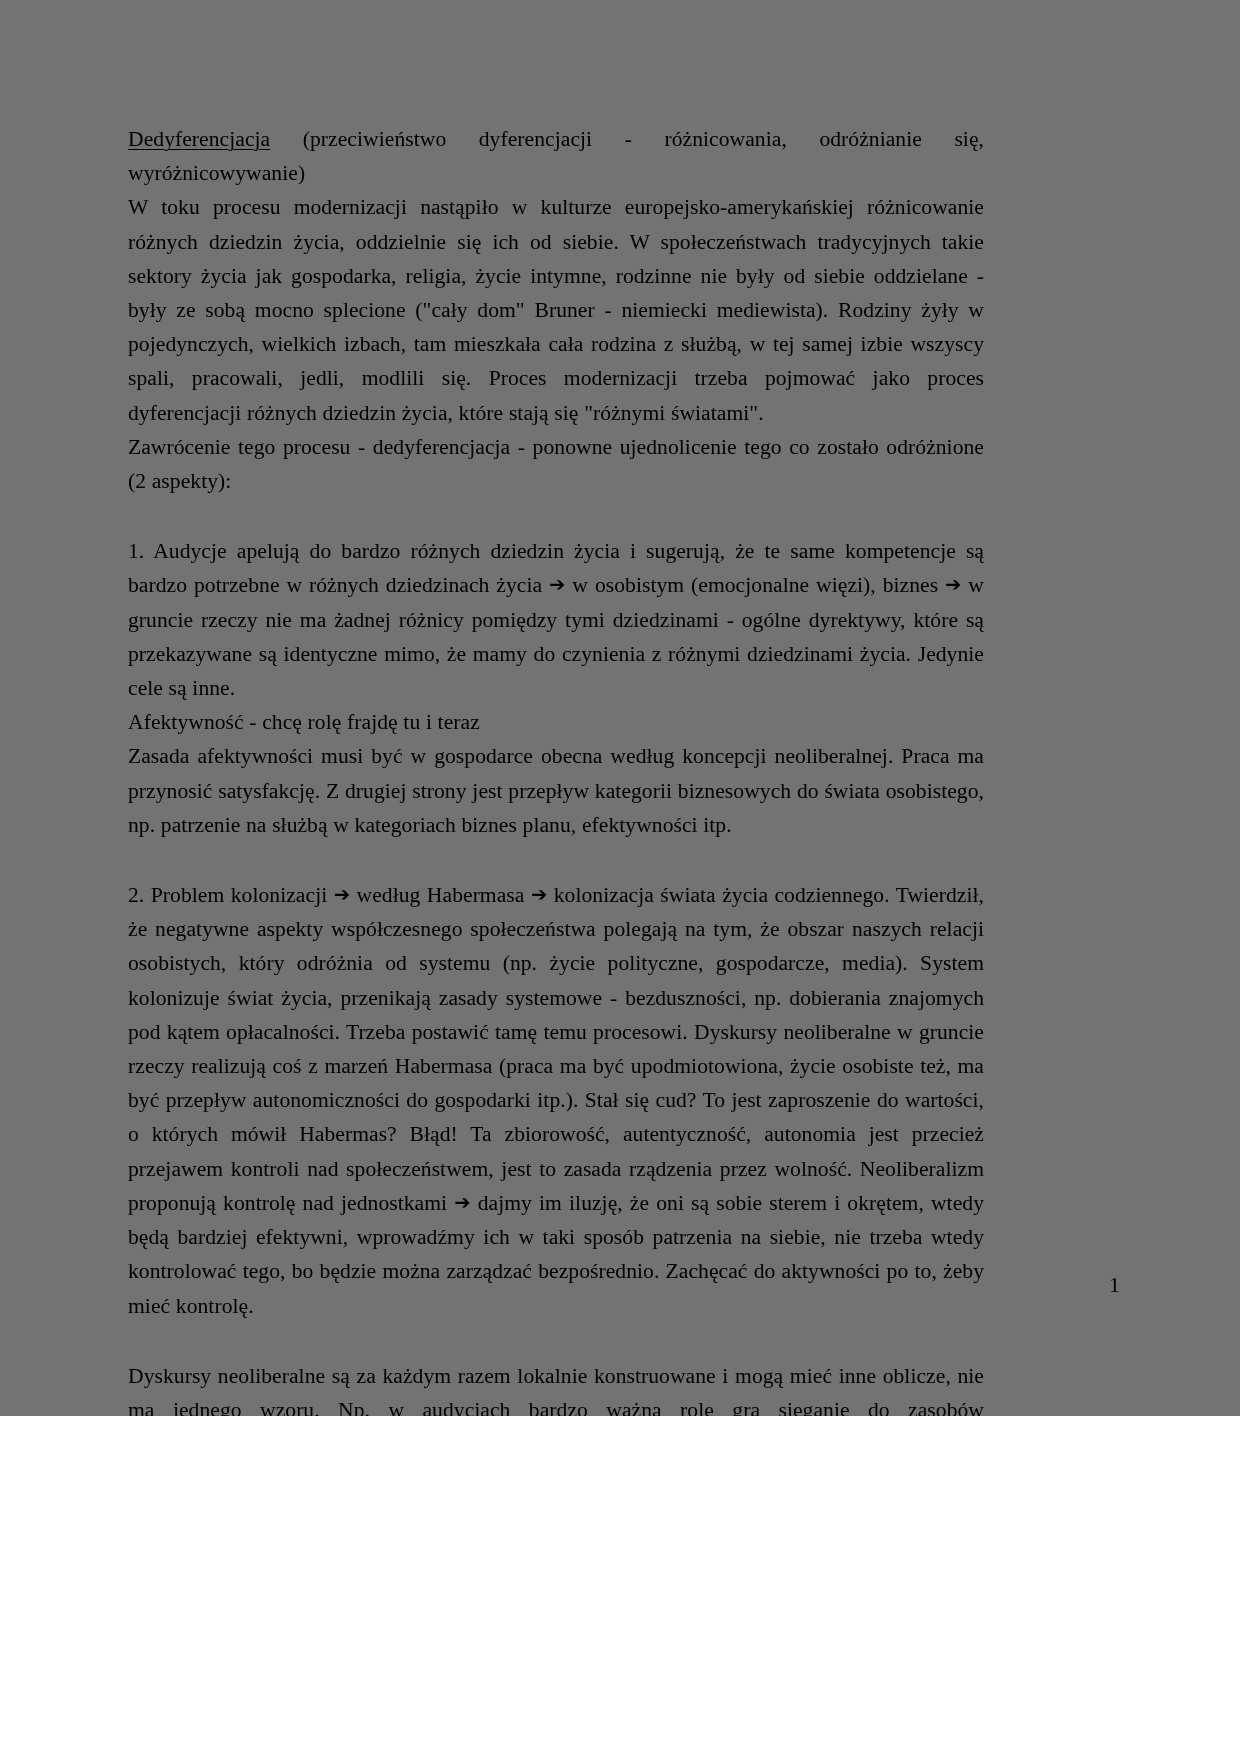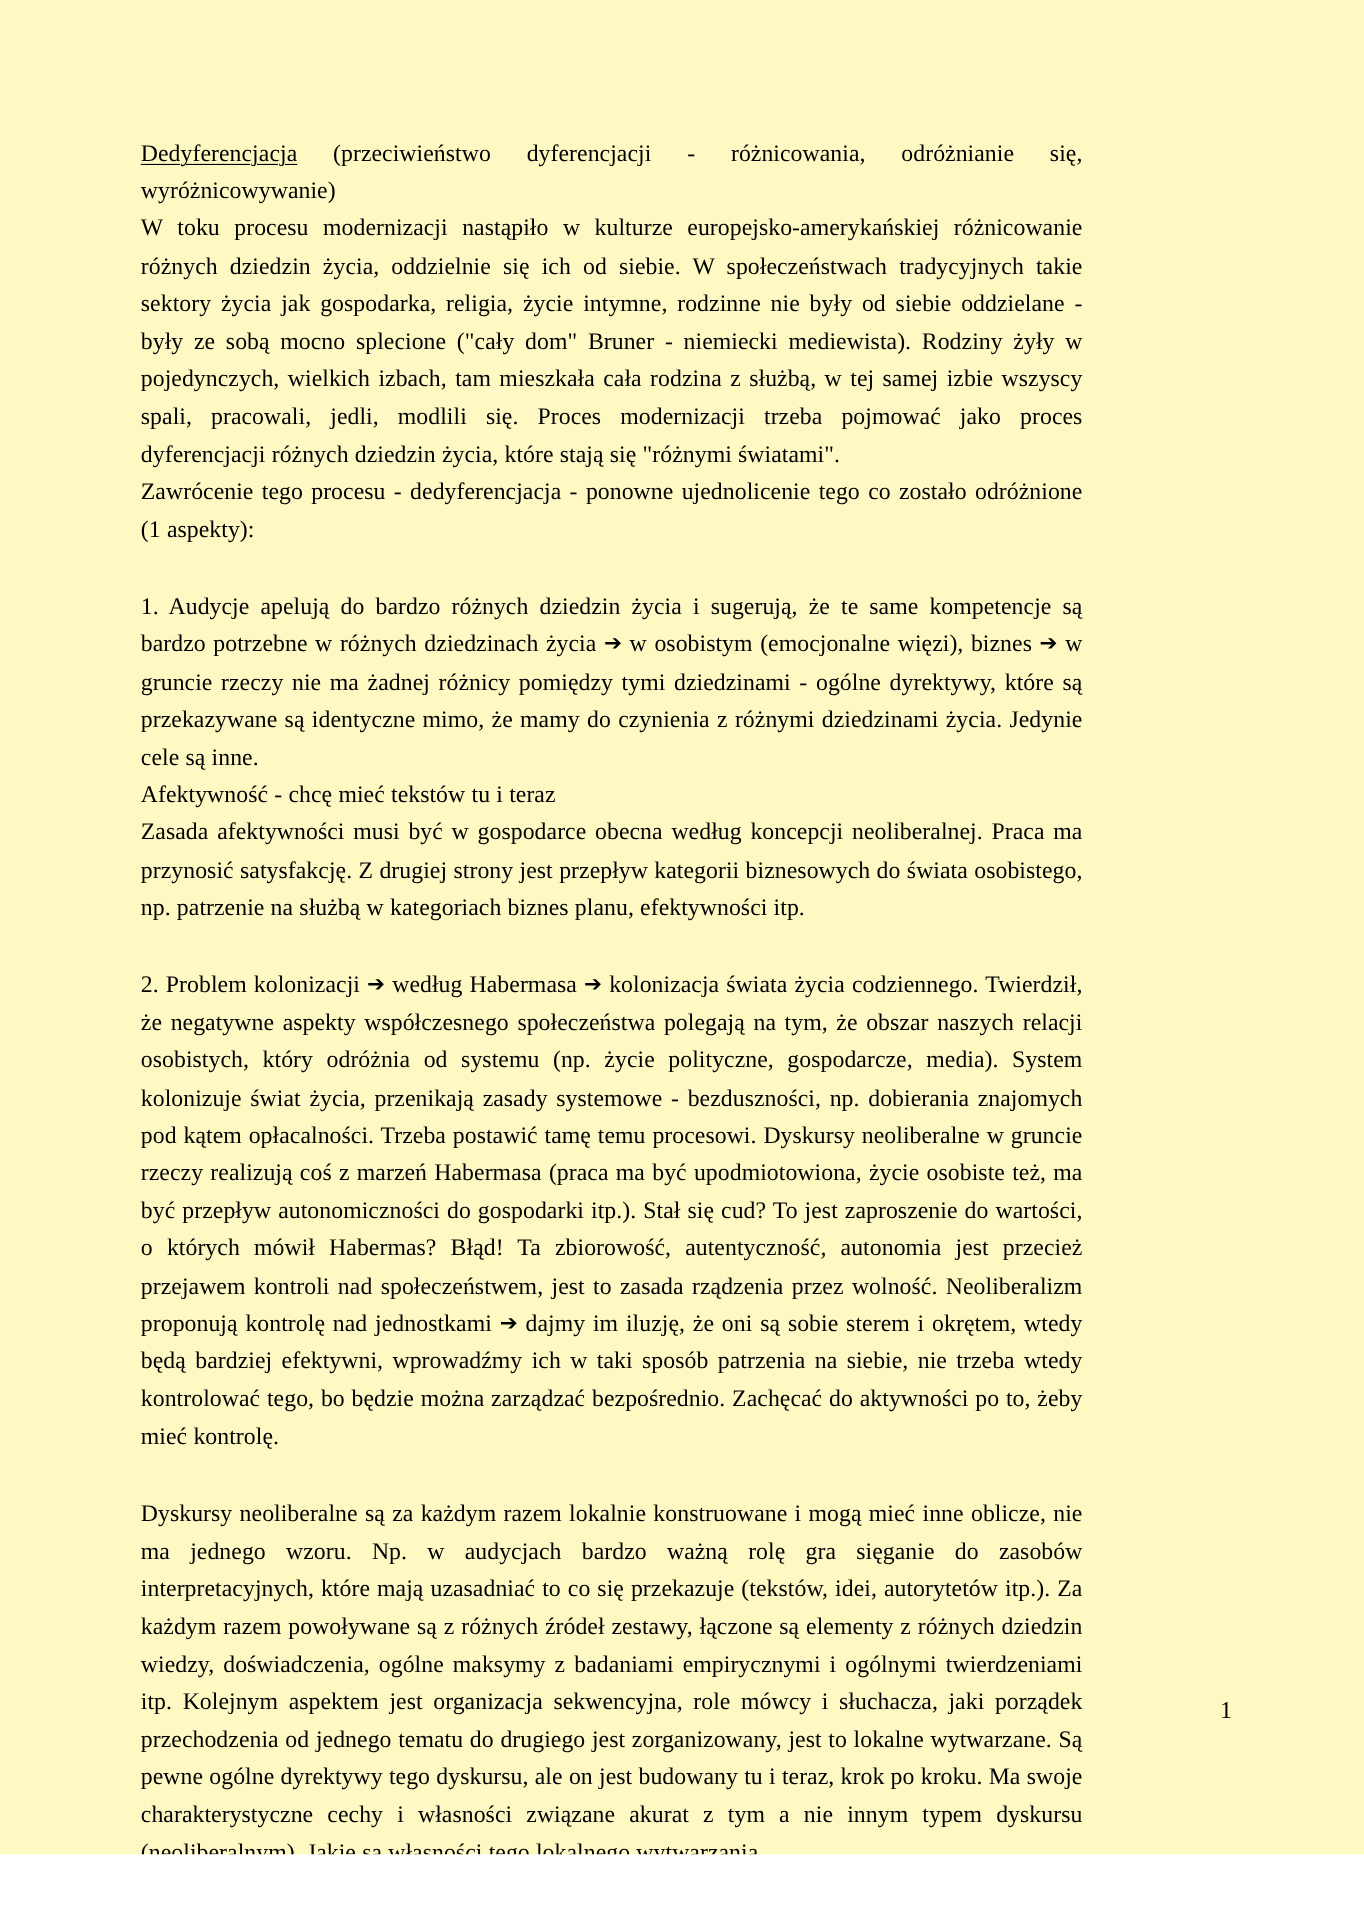--- a/index.html
+++ b/index.html
@@ -8,23 +8,23 @@
     padding: 0;
     background: #ffffff;
   }
   body {
     font-family: "Liberation Serif", "DejaVu Serif", serif;
     color: #000000;
   }
   .page {
     position: relative;
     width: 1240px;
-    height: 1686px;
+    height: 1416px;
     margin: 0 auto;
-    background: #fef9c3;
+    background: #737373;
     box-sizing: border-box;
     overflow: hidden;
   }
   .content {
     position: absolute;
     left: 128px;
     top: 122px;
     width: 856px;
   }
   .para {
@@ -68,27 +68,27 @@
 <body>
 
 <div class="page">
 
   <div class="content">
 
     <p class="para blk"><span class="heading-underline">Dedyferencjacja</span><span> (przeciwieństwo dyferencjacji - różnicowania, odróżnianie się, wyróżnicowywanie)</span></p>
 
     <p class="para blk">W toku procesu modernizacji nastąpiło w kulturze europejsko-amerykańskiej różnicowanie różnych dziedzin życia, oddzielnie się ich od siebie. W społeczeństwach tradycyjnych takie sektory życia jak gospodarka, religia, życie intymne, rodzinne nie były od siebie oddzielane - były ze sobą mocno splecione ("cały dom" Bruner - niemiecki mediewista). Rodziny żyły w pojedynczych, wielkich izbach, tam mieszkała cała rodzina z służbą, w tej samej izbie wszyscy spali, pracowali, jedli, modlili się. Proces modernizacji trzeba pojmować jako proces dyferencjacji różnych dziedzin życia, które stają się "różnymi światami".</p>
 
-    <p class="para blk last-left">Zawrócenie tego procesu - dedyferencjacja - ponowne ujednolicenie tego co zostało odróżnione (1 aspekty):</p>
+    <p class="para blk last-left">Zawrócenie tego procesu - dedyferencjacja - ponowne ujednolicenie tego co zostało odróżnione (2 aspekty):</p>
 
     <div class="gap-md"></div>
 
     <p class="para blk last-left">1. Audycje apelują do bardzo różnych dziedzin życia i sugerują, że te same kompetencje są bardzo potrzebne w różnych dziedzinach życia <span class="arrow">➔</span> w osobistym (emocjonalne więzi), biznes <span class="arrow">➔</span> w gruncie rzeczy nie ma żadnej różnicy pomiędzy tymi dziedzinami - ogólne dyrektywy, które są przekazywane są identyczne mimo, że mamy do czynienia z różnymi dziedzinami życia. Jedynie cele są inne.</p>
 
-    <p class="para blk last-left">Afektywność - chcę mieć tekstów tu i teraz</p>
+    <p class="para blk last-left">Afektywność - chcę rolę frajdę tu i teraz</p>
 
 
     <p class="para blk last-left">Zasada afektywności musi być w gospodarce obecna według koncepcji neoliberalnej. Praca ma przynosić satysfakcję. Z drugiej strony jest przepływ kategorii biznesowych do świata osobistego, np. patrzenie na służbą w kategoriach biznes planu, efektywności itp.</p>
 
     <div class="gap-md"></div>
 
     <p class="para blk last-left">2. Problem kolonizacji <span class="arrow">➔</span> według Habermasa <span class="arrow">➔</span> kolonizacja świata życia codziennego. Twierdził, że negatywne aspekty współczesnego społeczeństwa polegają na tym, że obszar naszych relacji osobistych, który odróżnia od systemu (np. życie polityczne, gospodarcze, media). System kolonizuje świat życia, przenikają zasady systemowe - bezduszności, np. dobierania znajomych pod kątem opłacalności. Trzeba postawić tamę temu procesowi. Dyskursy neoliberalne w gruncie rzeczy realizują coś z marzeń Habermasa (praca ma być upodmiotowiona, życie osobiste też, ma być przepływ autonomiczności do gospodarki itp.). Stał się cud? To jest zaproszenie do wartości, o których mówił Habermas? Błąd! Ta zbiorowość, autentyczność, autonomia jest przecież przejawem kontroli nad społeczeństwem, jest to zasada rządzenia przez wolność. Neoliberalizm proponują kontrolę nad jednostkami <span class="arrow">➔</span> dajmy im iluzję, że oni są sobie sterem i okrętem, wtedy będą bardziej efektywni, wprowadźmy ich w taki sposób patrzenia na siebie, nie trzeba wtedy kontrolować tego, bo będzie można zarządzać bezpośrednio. Zachęcać do aktywności po to, żeby mieć kontrolę.</p>
 
     <div class="gap-md"></div>
 

